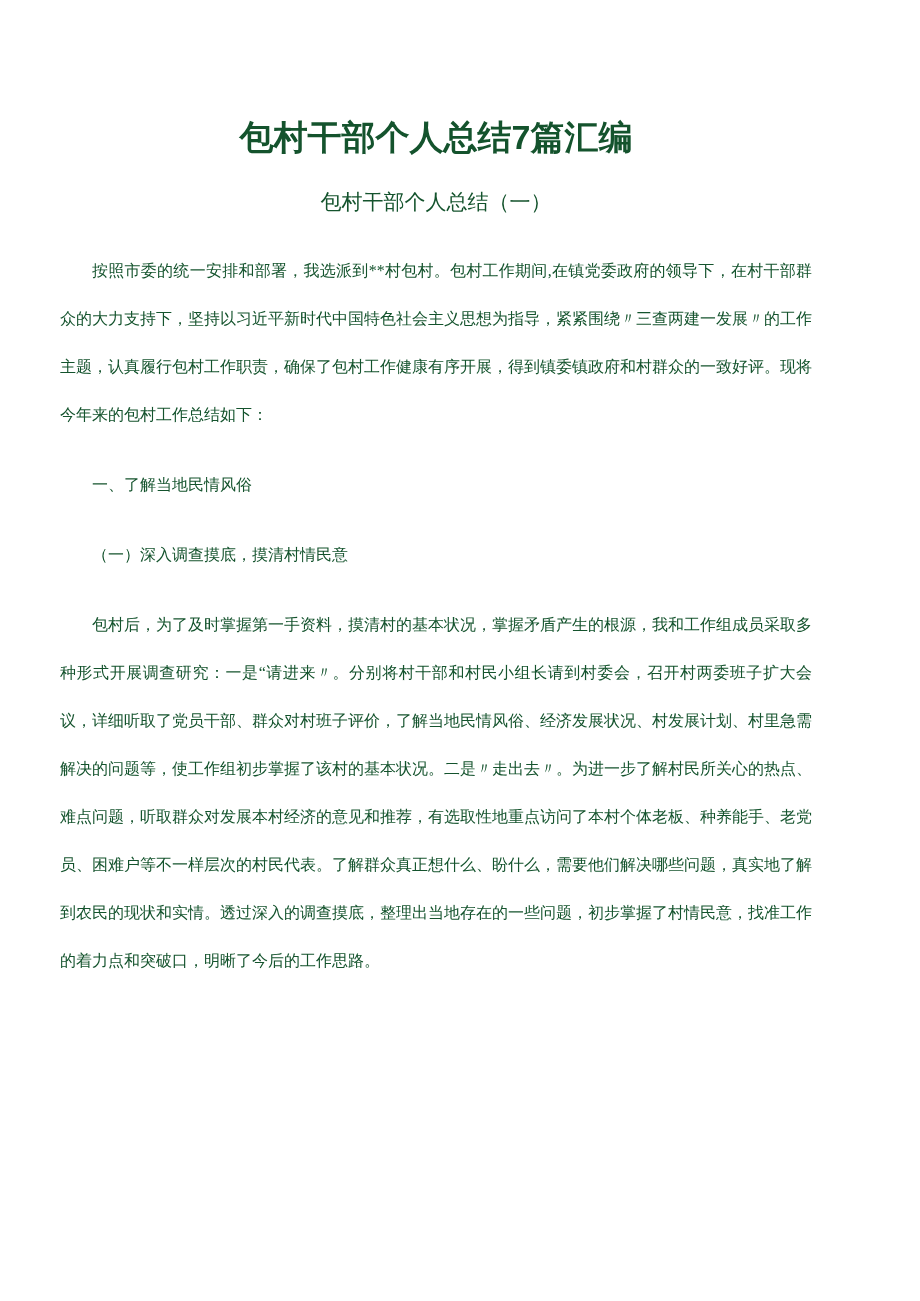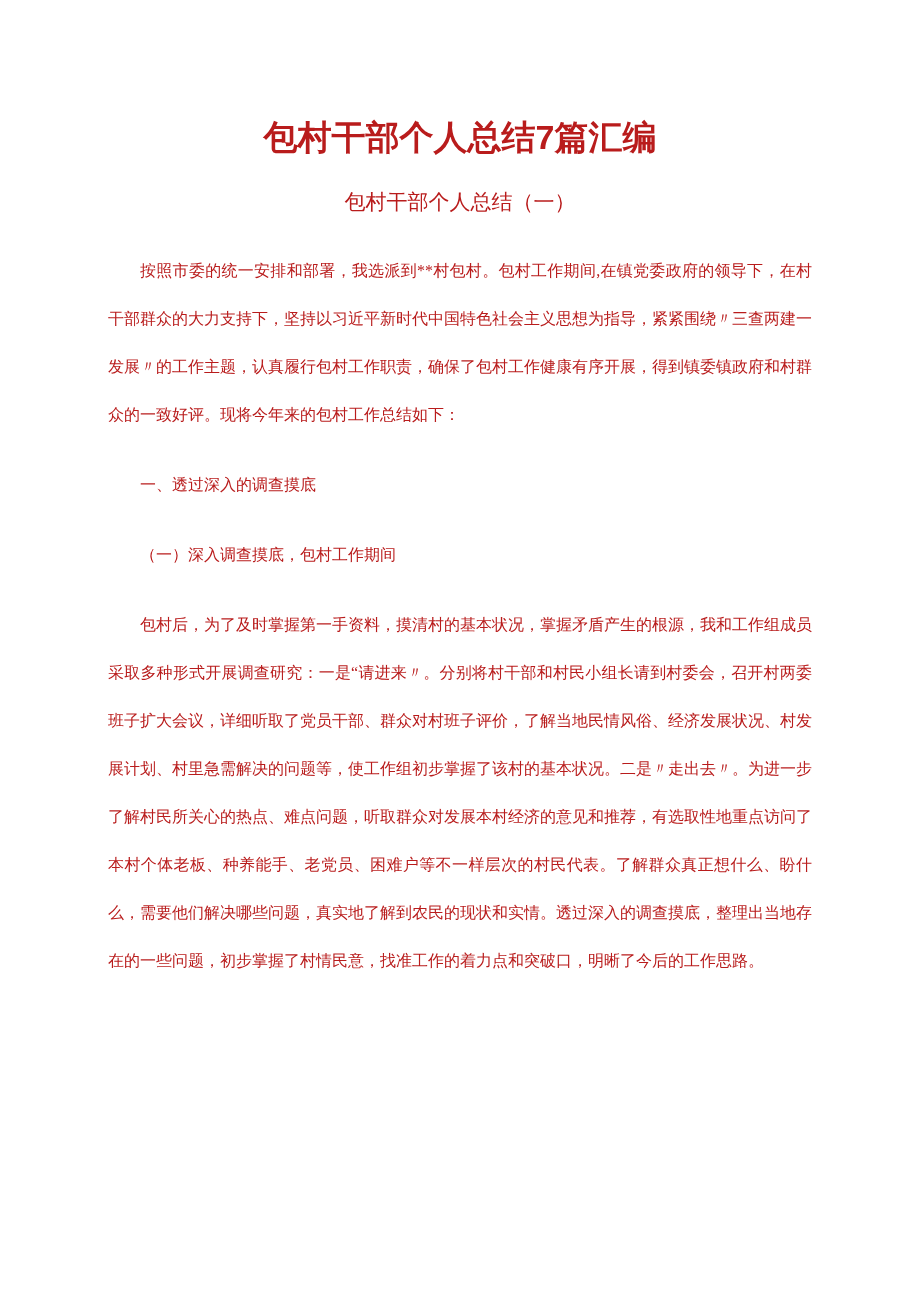--- a/index.html
+++ b/index.html
@@ -6,22 +6,22 @@
     margin: 0;
     padding: 0;
     background: #ffffff;
   }
   .page {
     position: relative;
     width: 920px;
     height: 1301px;
     box-sizing: border-box;
     background: #ffffff;
-    color: #b91c1c;
-    padding: 115px 108px 0 108px;
+    color: #14532d;
+    padding: 115px 108px 0 60px;
     overflow: hidden;
   }
   .doc-title {
     font-family: "Liberation Sans", "DejaVu Sans", sans-serif;
     font-weight: 700;
     font-size: 34px;
     line-height: 44px;
     text-align: center;
     margin: 0;
     white-space: nowrap;
@@ -53,18 +53,18 @@
 </head>
 <body>
 
 <div class="page">
   <h1 class="doc-title">包村干部个人总结7篇汇编</h1>
 
   <div class="doc-subtitle">包村干部个人总结（一）</div>
 
   <p class="body-para first-after-subtitle">按照市委的统一安排和部署，我选派到**村包村。包村工作期间,在镇党委政府的领导下，在村干部群众的大力支持下，坚持以习近平新时代中国特色社会主义思想为指导，紧紧围绕〃三查两建一发展〃的工作主题，认真履行包村工作职责，确保了包村工作健康有序开展，得到镇委镇政府和村群众的一致好评。现将今年来的包村工作总结如下：</p>
 
-  <p class="heading-1">一、透过深入的调查摸底</p>
+  <p class="heading-1">一、了解当地民情风俗</p>
 
-  <p class="heading-2">（一）深入调查摸底，包村工作期间</p>
+  <p class="heading-2">（一）深入调查摸底，摸清村情民意</p>
 
   <p class="body-para">包村后，为了及时掌握第一手资料，摸清村的基本状况，掌握矛盾产生的根源，我和工作组成员采取多种形式开展调查研究：一是“请进来〃。分别将村干部和村民小组长请到村委会，召开村两委班子扩大会议，详细听取了党员干部、群众对村班子评价，了解当地民情风俗、经济发展状况、村发展计划、村里急需解决的问题等，使工作组初步掌握了该村的基本状况。二是〃走出去〃。为进一步了解村民所关心的热点、难点问题，听取群众对发展本村经济的意见和推荐，有选取性地重点访问了本村个体老板、种养能手、老党员、困难户等不一样层次的村民代表。了解群众真正想什么、盼什么，需要他们解决哪些问题，真实地了解到农民的现状和实情。透过深入的调查摸底，整理出当地存在的一些问题，初步掌握了村情民意，找准工作的着力点和突破口，明晰了今后的工作思路。</p>
 </div>
 
 </body></html>

